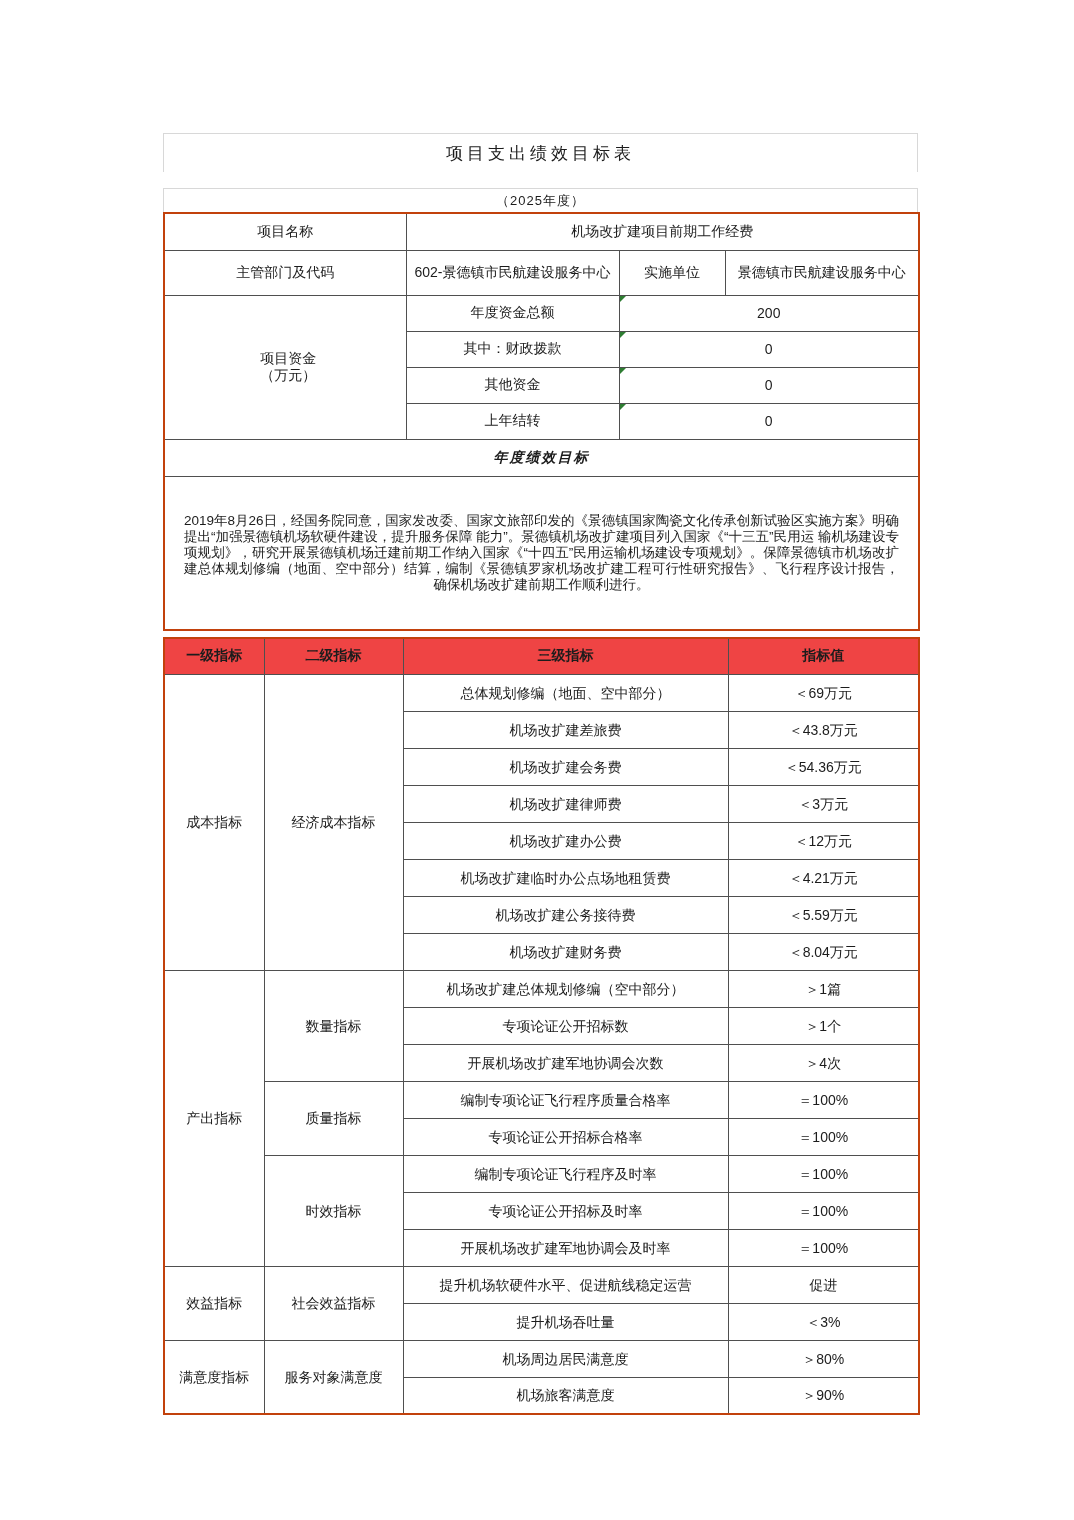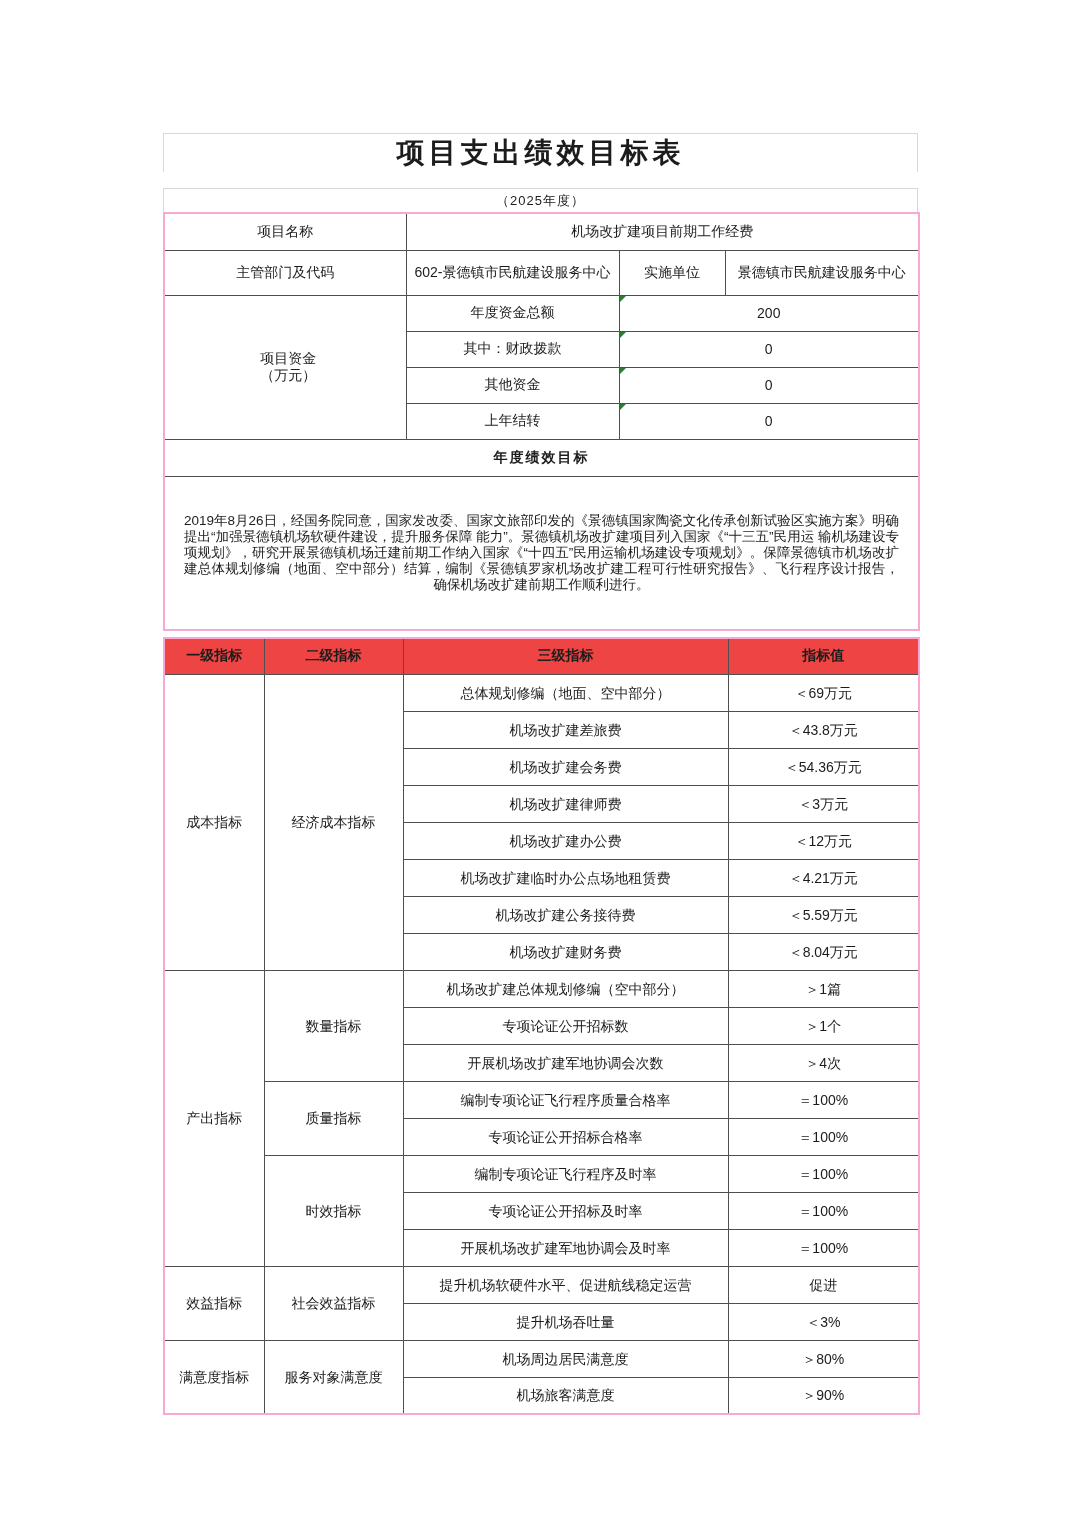--- a/index.html
+++ b/index.html
@@ -7,43 +7,43 @@
     width:1074px; height:1520px; background:#ffffff;
     font-family:"Liberation Sans", sans-serif; color:#1c1c1c;
   }
   .page { position:relative; width:1074px; height:1520px; background:#ffffff; overflow:hidden; }
   .doc  { position:absolute; left:163px; top:133px; width:755px; }
 
   
   .title-row {
     box-sizing:border-box; height:39px; border:1px solid #d8d8d8; border-bottom:none;
     display:flex; align-items:center; justify-content:center;
-    font-size:28px; font-weight:bold; letter-spacing:4px;
+    font-size:17px; font-weight:normal; letter-spacing:4px;
   }
   .year-row {
     box-sizing:border-box; height:24px; border:1px solid #d8d8d8; border-bottom:none;
     display:flex; align-items:center; justify-content:center;
     font-size:13px; letter-spacing:1px;margin-top:16px;
   }
 
   table { border-collapse:collapse; table-layout:fixed; width:755px; }
   td, th {
     box-sizing:border-box; border:1px solid #4f4f4f;
     text-align:center; vertical-align:middle;
     font-size:14px; padding:2px 6px; overflow:hidden;
   }
-  .info, .ind { border:2px solid #f9a8d4; }
+  .info, .ind { border:2px solid #c2410c; }
   .ind { margin-top:6px; }
 
   .r-name td  { height:37px; }
   .r-dept td  { height:45px; }
   .fund-row td{ height:36px; }
   .fund-lbl   { white-space:pre-line; line-height:17px;padding-left:12px; }
 
-  .target-h { height:37px; font-weight:bold; letter-spacing:2px; }
+  .target-h { height:37px; font-weight:bold; letter-spacing:2px;font-style:italic; }
   .para {
     height:154px; font-size:13.5px; line-height:16px;
     text-align:justify; text-align-last:center; padding:10px 19px;
   }
 
   .ind th { height:36px; font-weight:bold; background:#ef4444; }
   .ind td { height:37px; line-height:16px; }
 
   .val { position:relative; }
   .gtri {

